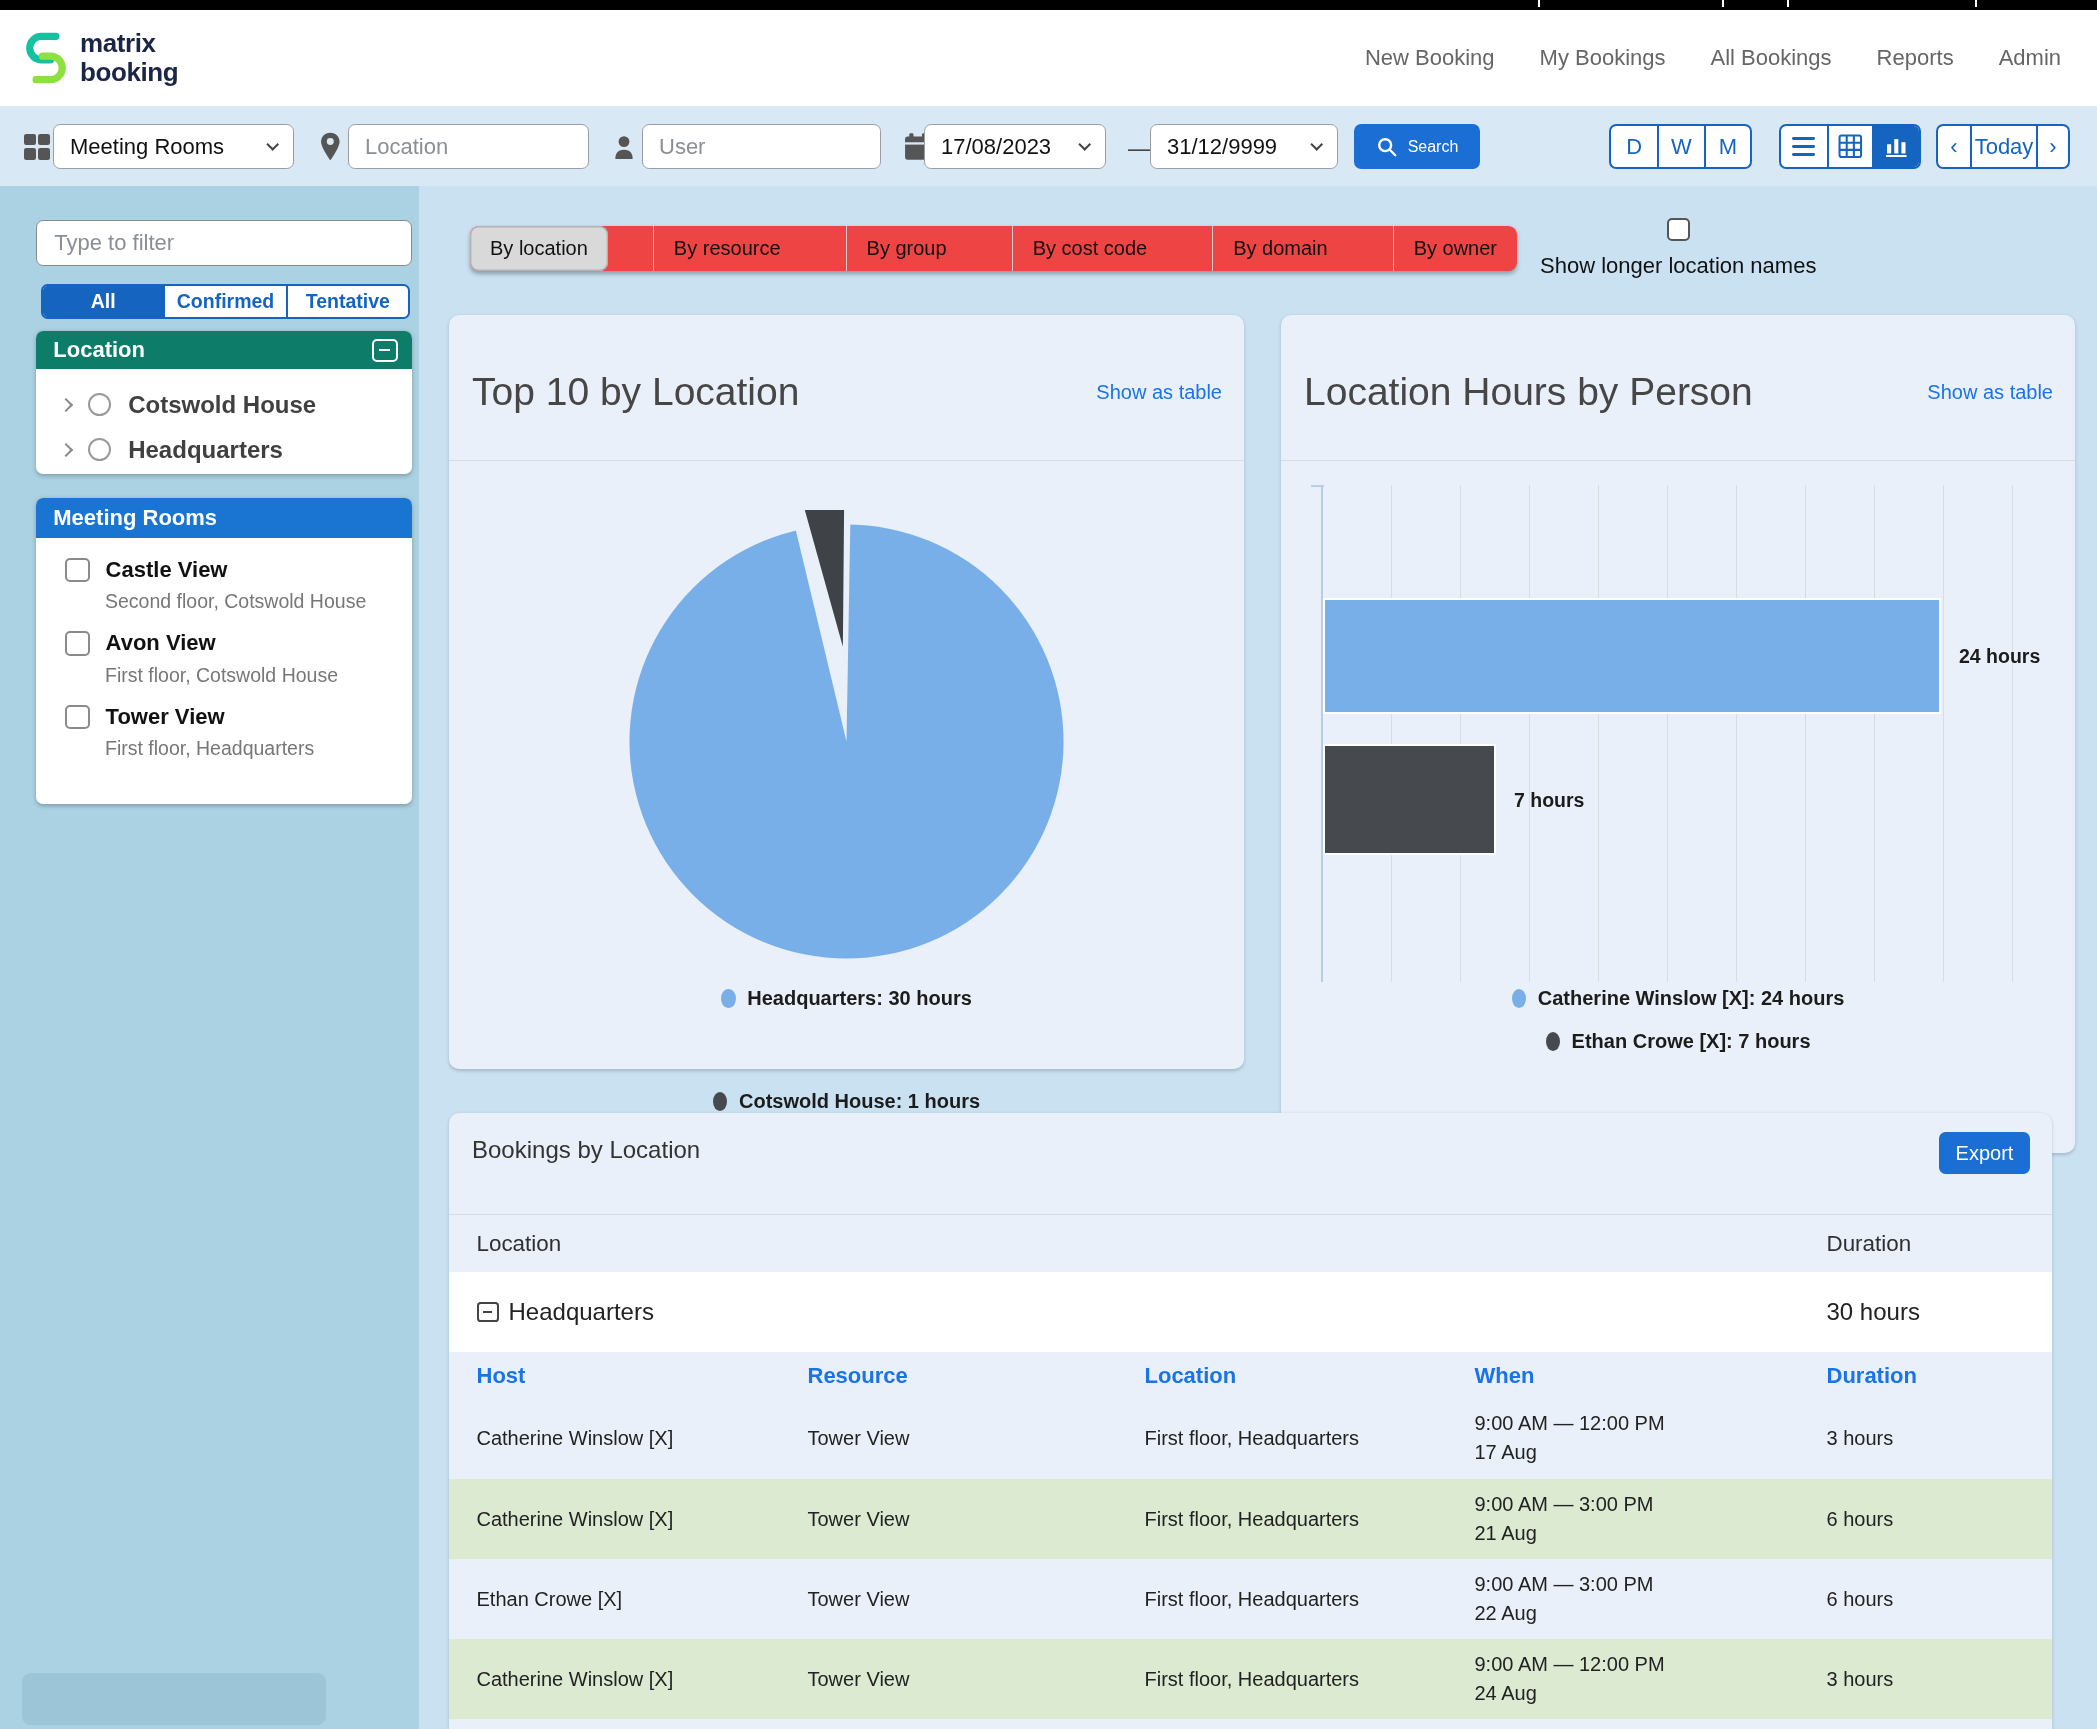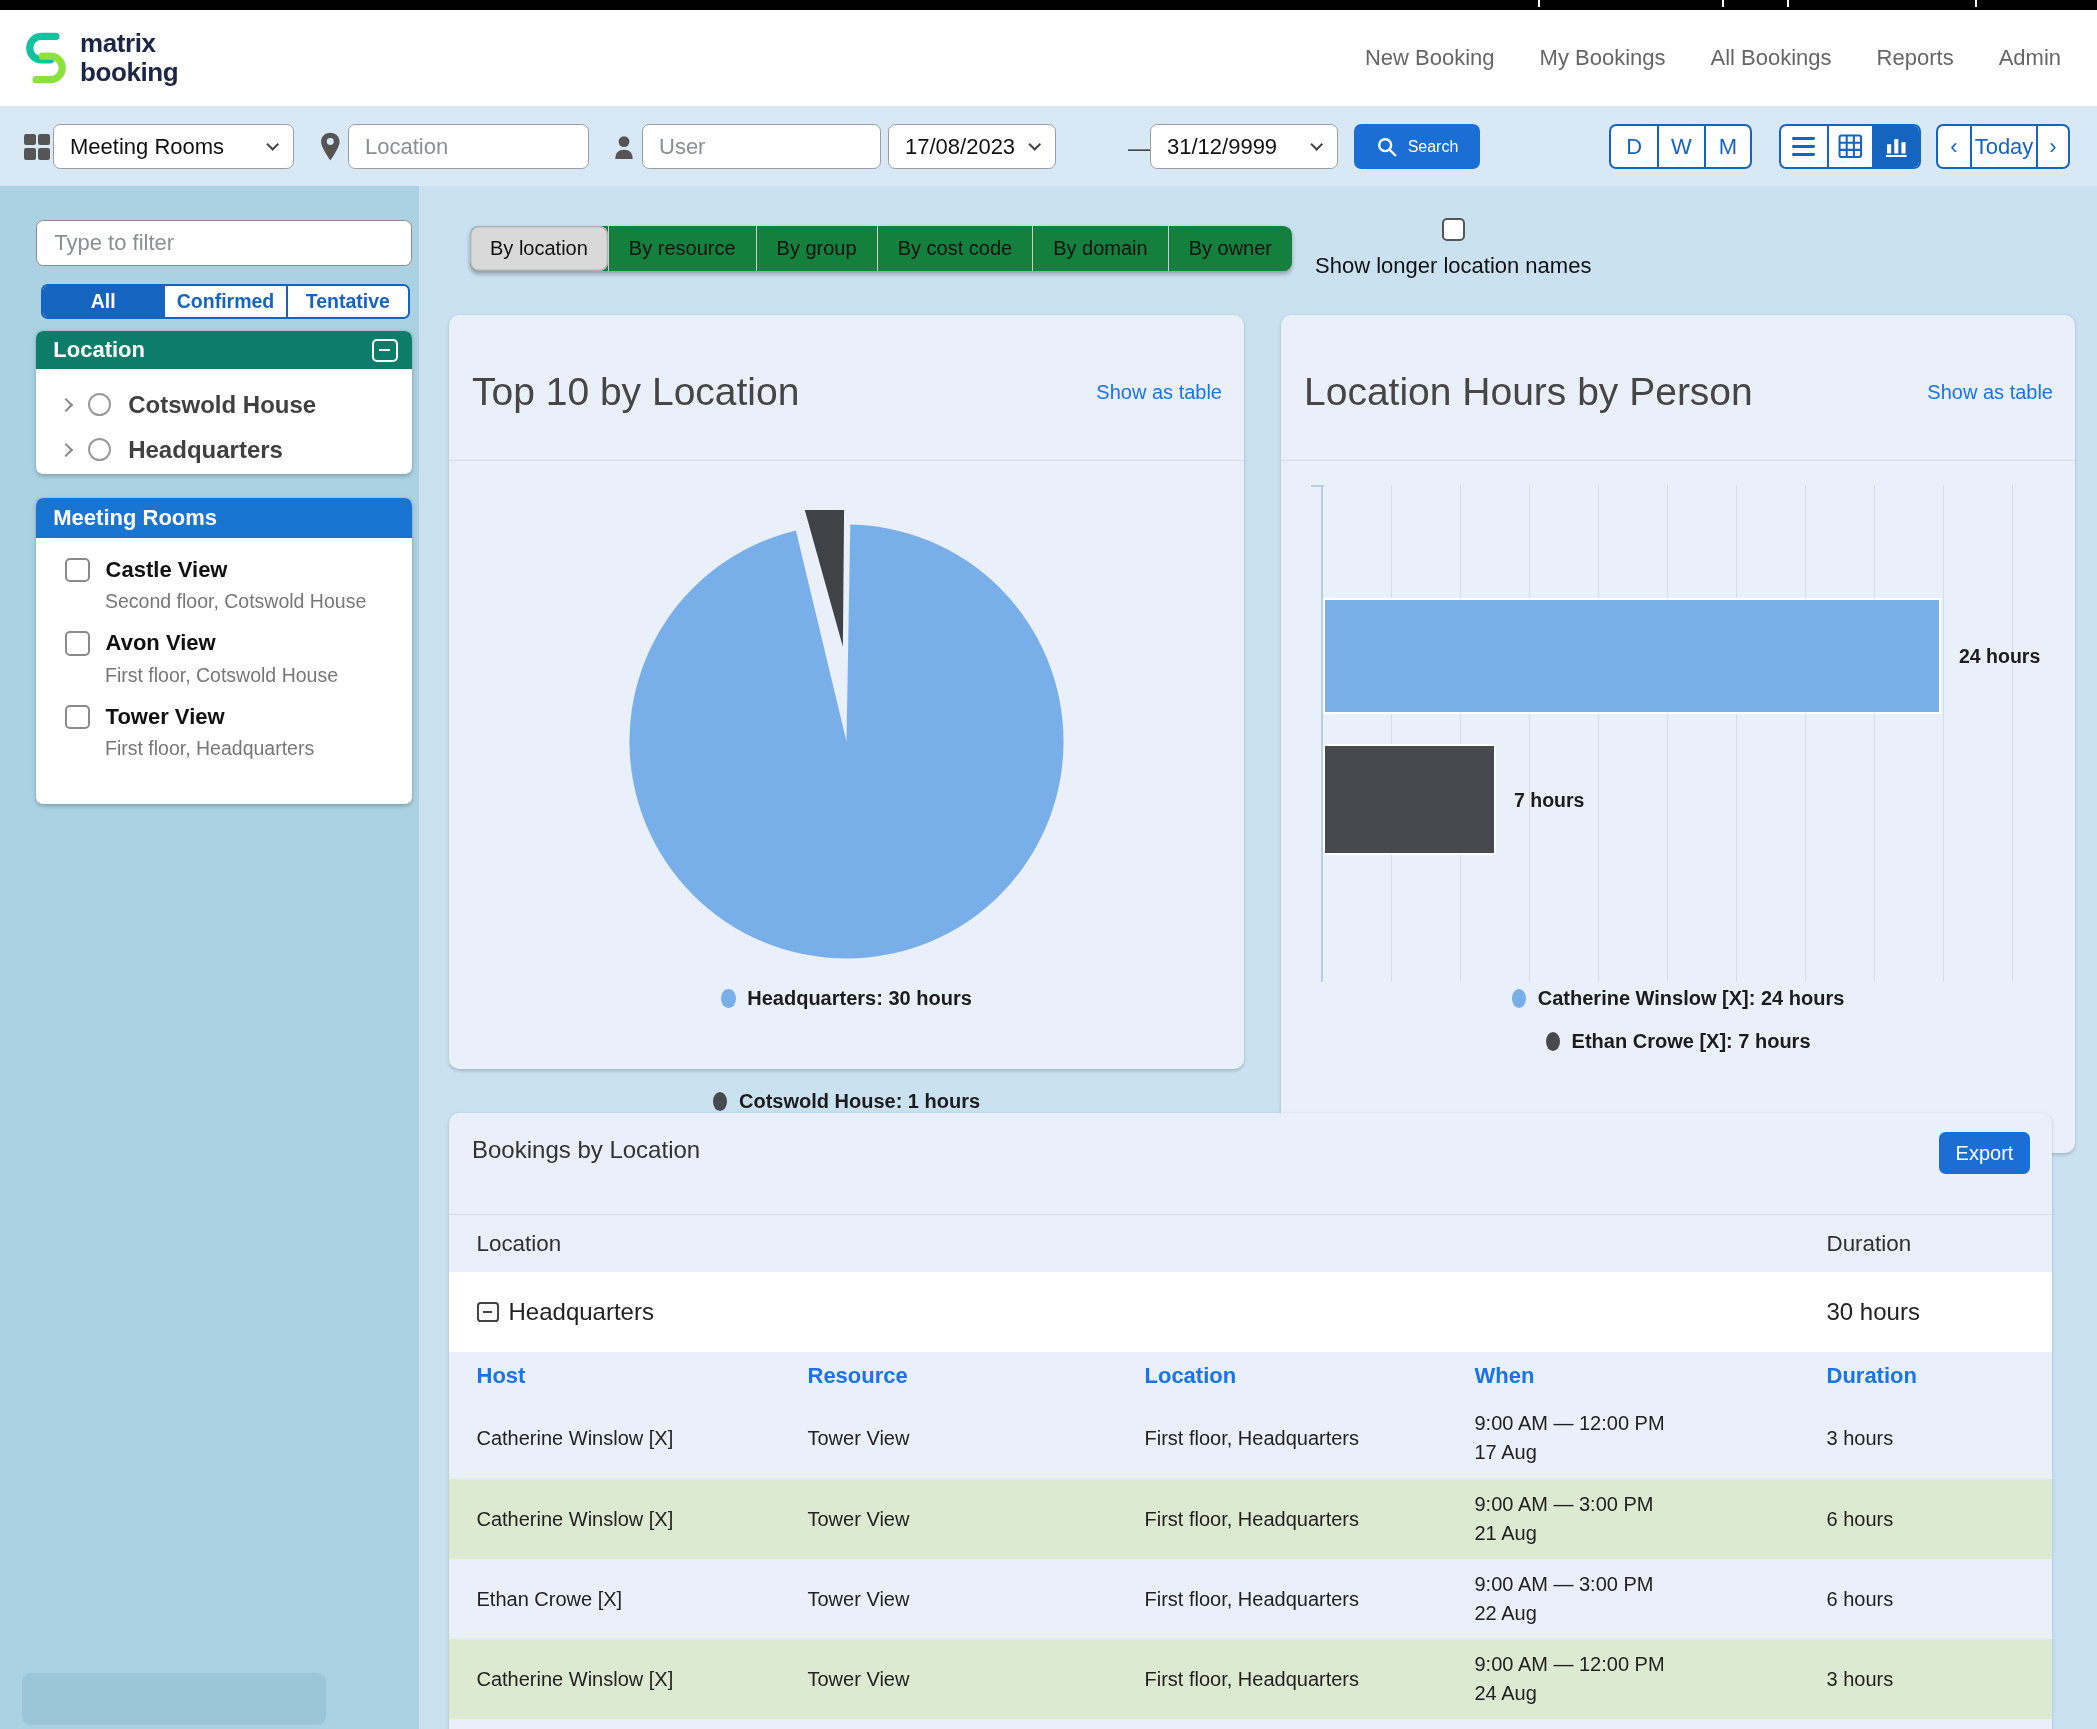--- a/index.html
+++ b/index.html
@@ -76,22 +76,22 @@
   .cbox { width:24.6px; height:24.6px; border:2.2px solid #8a8a8a; border-radius:5px; background:#fff; cursor:pointer; flex:0 0 auto; }
   .room-name { font-size:22px; font-weight:bold; color:#111; }
   .room-sub { font-size:19.5px; color:#777; margin:7.2px 0 0 40px; }
   .sb-thumb { left:22px; top:1487px; width:304px; height:52px; background:#9cc6d8; border-radius:8.7px; }
 
   
   .main { position:absolute; left:419px; top:186px; width:1678px; height:1543px; background:#c9e1f1; }
   .main > * { position:absolute; }
 
   .tabsrow { left:51px; top:40px; height:45px; display:flex; align-items:center; }
-  .tabs { display:flex; height:45px; background:#15803d; border-radius:8.7px;
-          box-shadow:0 2.2px 4.3px rgba(0,0,0,.3); overflow:hidden; }
+  .tabs { display:flex; height:45px; background:#ef4444; border-radius:8.7px;
+          box-shadow:0 2.2px 4.3px rgba(0,0,0,.3); overflow:hidden;gap:45px; }
   .tab { display:flex; align-items:center; padding:0 20px; font-size:20px; color:#111; cursor:pointer;
          border-left:1.4px solid #ccc; white-space:nowrap; }
   .tab:first-child { border-left:none; }
   .tab.active { background:#d9d9d9; border-radius:8.7px; box-shadow:inset 0 0 0 1.4px #b3b3b3; }
   .longnames { display:flex; align-items:center; gap:11.6px; margin-left:23px;flex-direction:column; }
   .longnames .cb { width:23px; height:23px; border:2.2px solid #555; border-radius:5px; background:#fff; cursor:pointer; }
   .longnames span { font-size:22px; color:#111; }
 
   .card { background:#e9f0f9; border-radius:10px; box-shadow:0 1.4px 3.6px rgba(0,0,0,.18); }
   .card > * { position:absolute; }
@@ -195,21 +195,21 @@
       <circle cx="12" cy="7" r="5" fill="#555"></circle>
       <path d="M4 23 C4 17 7 14.5 12 14.5 C17 14.5 20 17 20 23 Z" fill="#555"></path>
     </svg>
     <input class="ctl" style="left: 642px; width: 239px;" placeholder="User">
     <svg style="left:904px; top:26px; position:absolute" width="27.5" height="29" viewBox="0 0 26 27">
       <rect x="5" y="1" width="4" height="7" rx="1.4" fill="#555"></rect>
       <rect x="17" y="1" width="4" height="7" rx="1.4" fill="#555"></rect>
       <rect x="1" y="4" width="24" height="22" rx="2.5" fill="#555"></rect>
       <rect x="1" y="9.5" width="24" height="2.2" fill="#d9e8f5"></rect>
     </svg>
-    <div class="ctl select" style="left:888px; width:168px">
+    <div class="ctl select" style="left:924px; width:182px">
       <span>17/08/2023</span>
         <span class="chev"></span>
     </div>
     <div class="dash" style="left:1128px">—</div>
     <div class="ctl select" style="left:1150px; width:188px">
       <span>31/12/9999</span>
         <span class="chev"></span>
     </div>
     <button class="btn-search" style="left:1354px">
       <svg width="22" height="22" viewBox="0 0 24 24">

